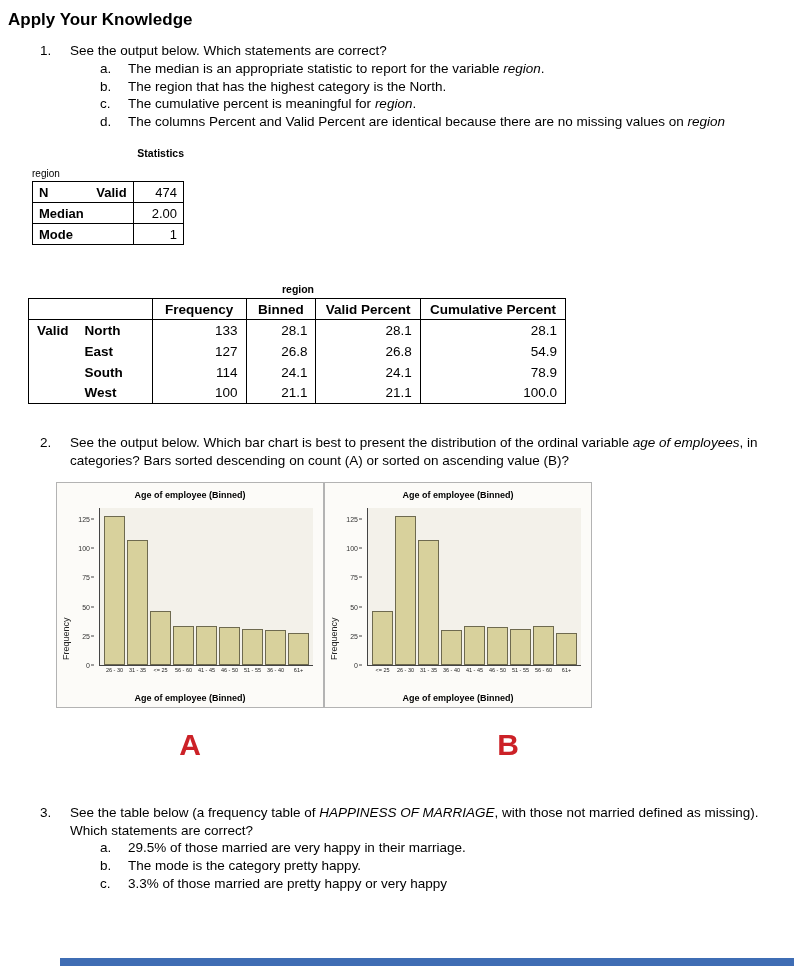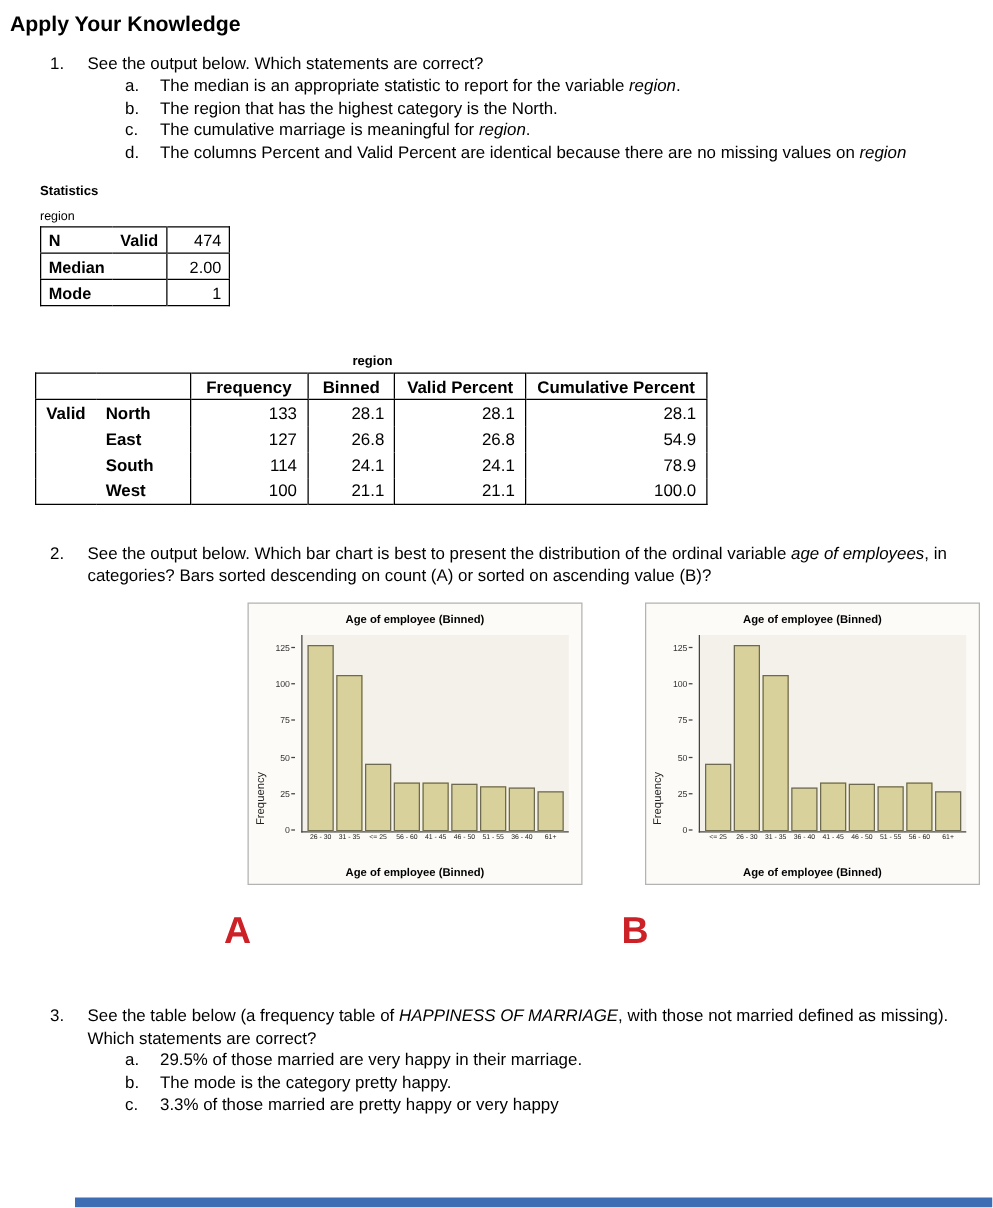--- a/index.html
+++ b/index.html
@@ -13,42 +13,42 @@
   .q-num { width:30px; flex:none; }
   .q-content { flex:1; max-width:700px; }
   .opt { display:flex; margin-left:30px; }
   .opt-letter { width:28px; flex:none; }
   .opt-text { flex:1; max-width:610px; }
   .it { font-style:italic; }
 
   
   .stats-wrap { margin:16px 0 0 24px; width:152px; }
   .small-title { font-size:10.5px; font-weight:bold; }
-  .stats-wrap .small-title { text-align:left; }
+  .stats-wrap .small-title { text-align:right; }
   .stats-var { font-size:10px; margin:9px 0 2px 0; }
   .stats-table { border-collapse:collapse; border:1.5px solid #000; font-size:13px; width:152px; }
   .stats-table td { padding:2px 6px; height:21px; }
   .stats-table td.b { font-weight:bold; }
   .stats-table td.val { border-left:1.5px solid #000; text-align:right; width:50px; }
   .stats-table tr.sep td { border-top:1px solid #000; }
 
   
   .freq-wrap { margin:38px 0 0 20px; width:540px; }
   .freq-wrap .small-title { text-align:center; margin-bottom:3px; }
   .freq-table { border-collapse:collapse; border:1.5px solid #000; font-size:13.5px; width:538px; }
   .freq-table td { padding:2px 8px; height:21px; }
   .freq-table td.b { font-weight:bold; }
   .freq-table tr.header td { border-bottom:1px solid #000; font-weight:bold; text-align:center; }
   .freq-table td.c3, .freq-table td.c4, .freq-table td.c5, .freq-table td.c6 { border-left:1px solid #000; }
   .freq-table td.num { text-align:right; }
   .c1 { width:46px; } .c2 { width:76px; } .c3 { width:94px; }
   .c4 { width:70px; } .c5 { width:105px; } .c6 { width:146px; }
 
   
-  .charts-row { display:flex; gap:50px; margin:12px 0 0 48px;justify-content:flex-end; }
+  .charts-row { display:flex; margin:12px 0 0 48px; }
   .chart { width:268px; border:1px solid #b3b3b3; background:#fcfbf8; padding:7px 6px 4px 6px; }
   .chart-title { font-size:9px; font-weight:bold; text-align:center; margin-bottom:8px; }
   .chart-body { position:relative; height:172px; }
   .y-label { position:absolute; left:-2px; top:0; bottom:20px; display:flex; align-items:center;
     writing-mode:vertical-rl; transform:rotate(180deg); font-size:9px; color:#222; }
   .plot { position:relative; height:158px; margin-left:36px; margin-right:4px;
     border-left:1px solid #444; border-bottom:1px solid #444;
     display:flex; align-items:flex-end; padding:0 3px; background:#f3f1ea; }
   .y-tick { position:absolute; left:-31px; width:25px; text-align:right;
     font-size:7px; color:#333; transform:translateY(50%); line-height:1; }
@@ -83,21 +83,21 @@
       <div class="opt">
         <div class="opt-letter">a.</div>
         <div class="opt-text"><span>The median is an appropriate statistic to report for the variable </span><span class="it">region</span><span>.</span></div>
       </div>
       <div class="opt">
         <div class="opt-letter">b.</div>
         <div class="opt-text"><span>The region that has the highest category is the North.</span><span class="it"></span><span></span></div>
       </div>
       <div class="opt">
         <div class="opt-letter">c.</div>
-        <div class="opt-text"><span>The cumulative marriage is meaningful for </span><span class="it">region</span><span>.</span></div>
+        <div class="opt-text"><span>The cumulative percent is meaningful for </span><span class="it">region</span><span>.</span></div>
       </div>
       <div class="opt">
         <div class="opt-letter">d.</div>
         <div class="opt-text"><span>The columns Percent and Valid Percent are identical because there are no missing values on </span><span class="it">region</span><span></span></div>
       </div>
     </div>
   </div>
 
   <div class="stats-wrap">
     <div class="small-title">Statistics</div>

